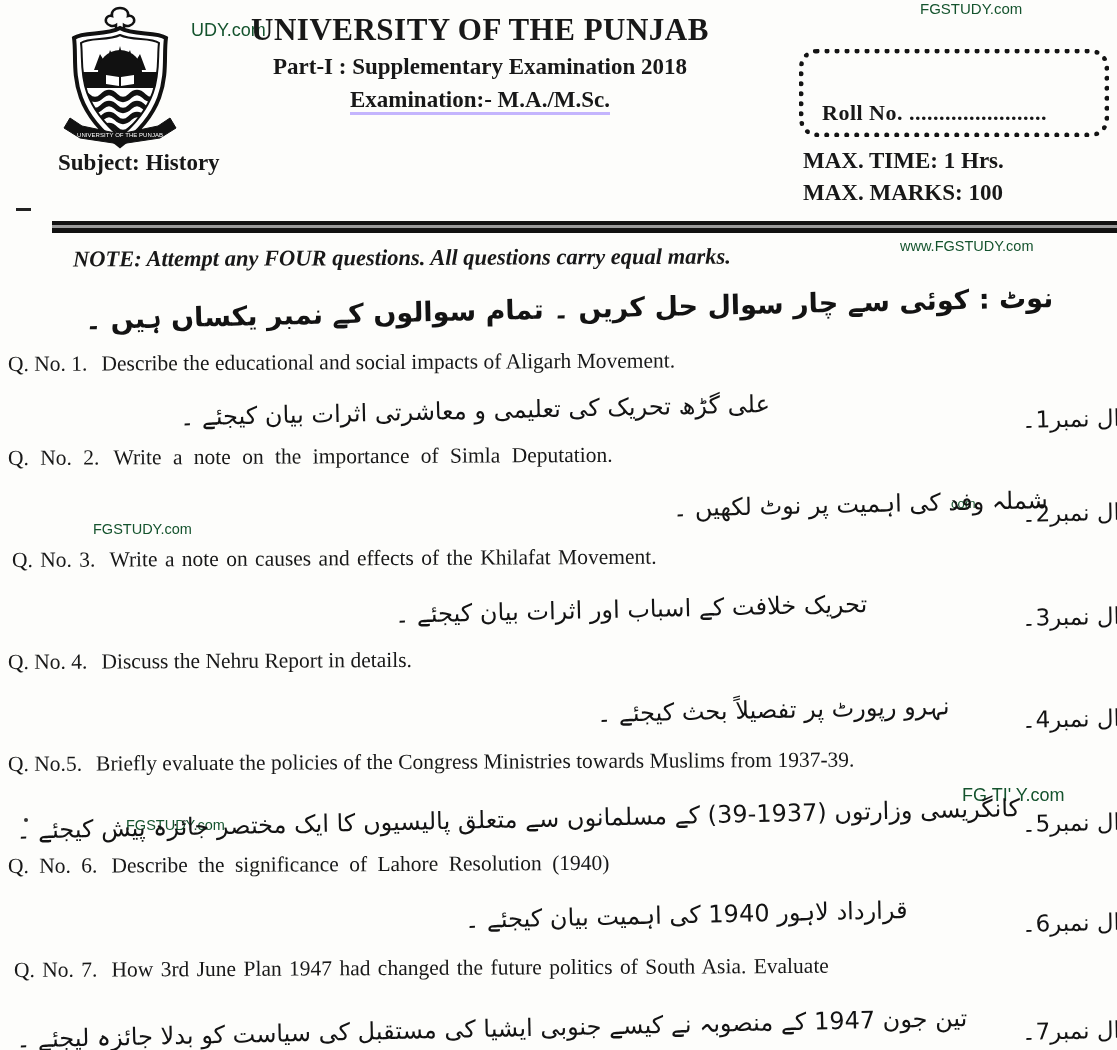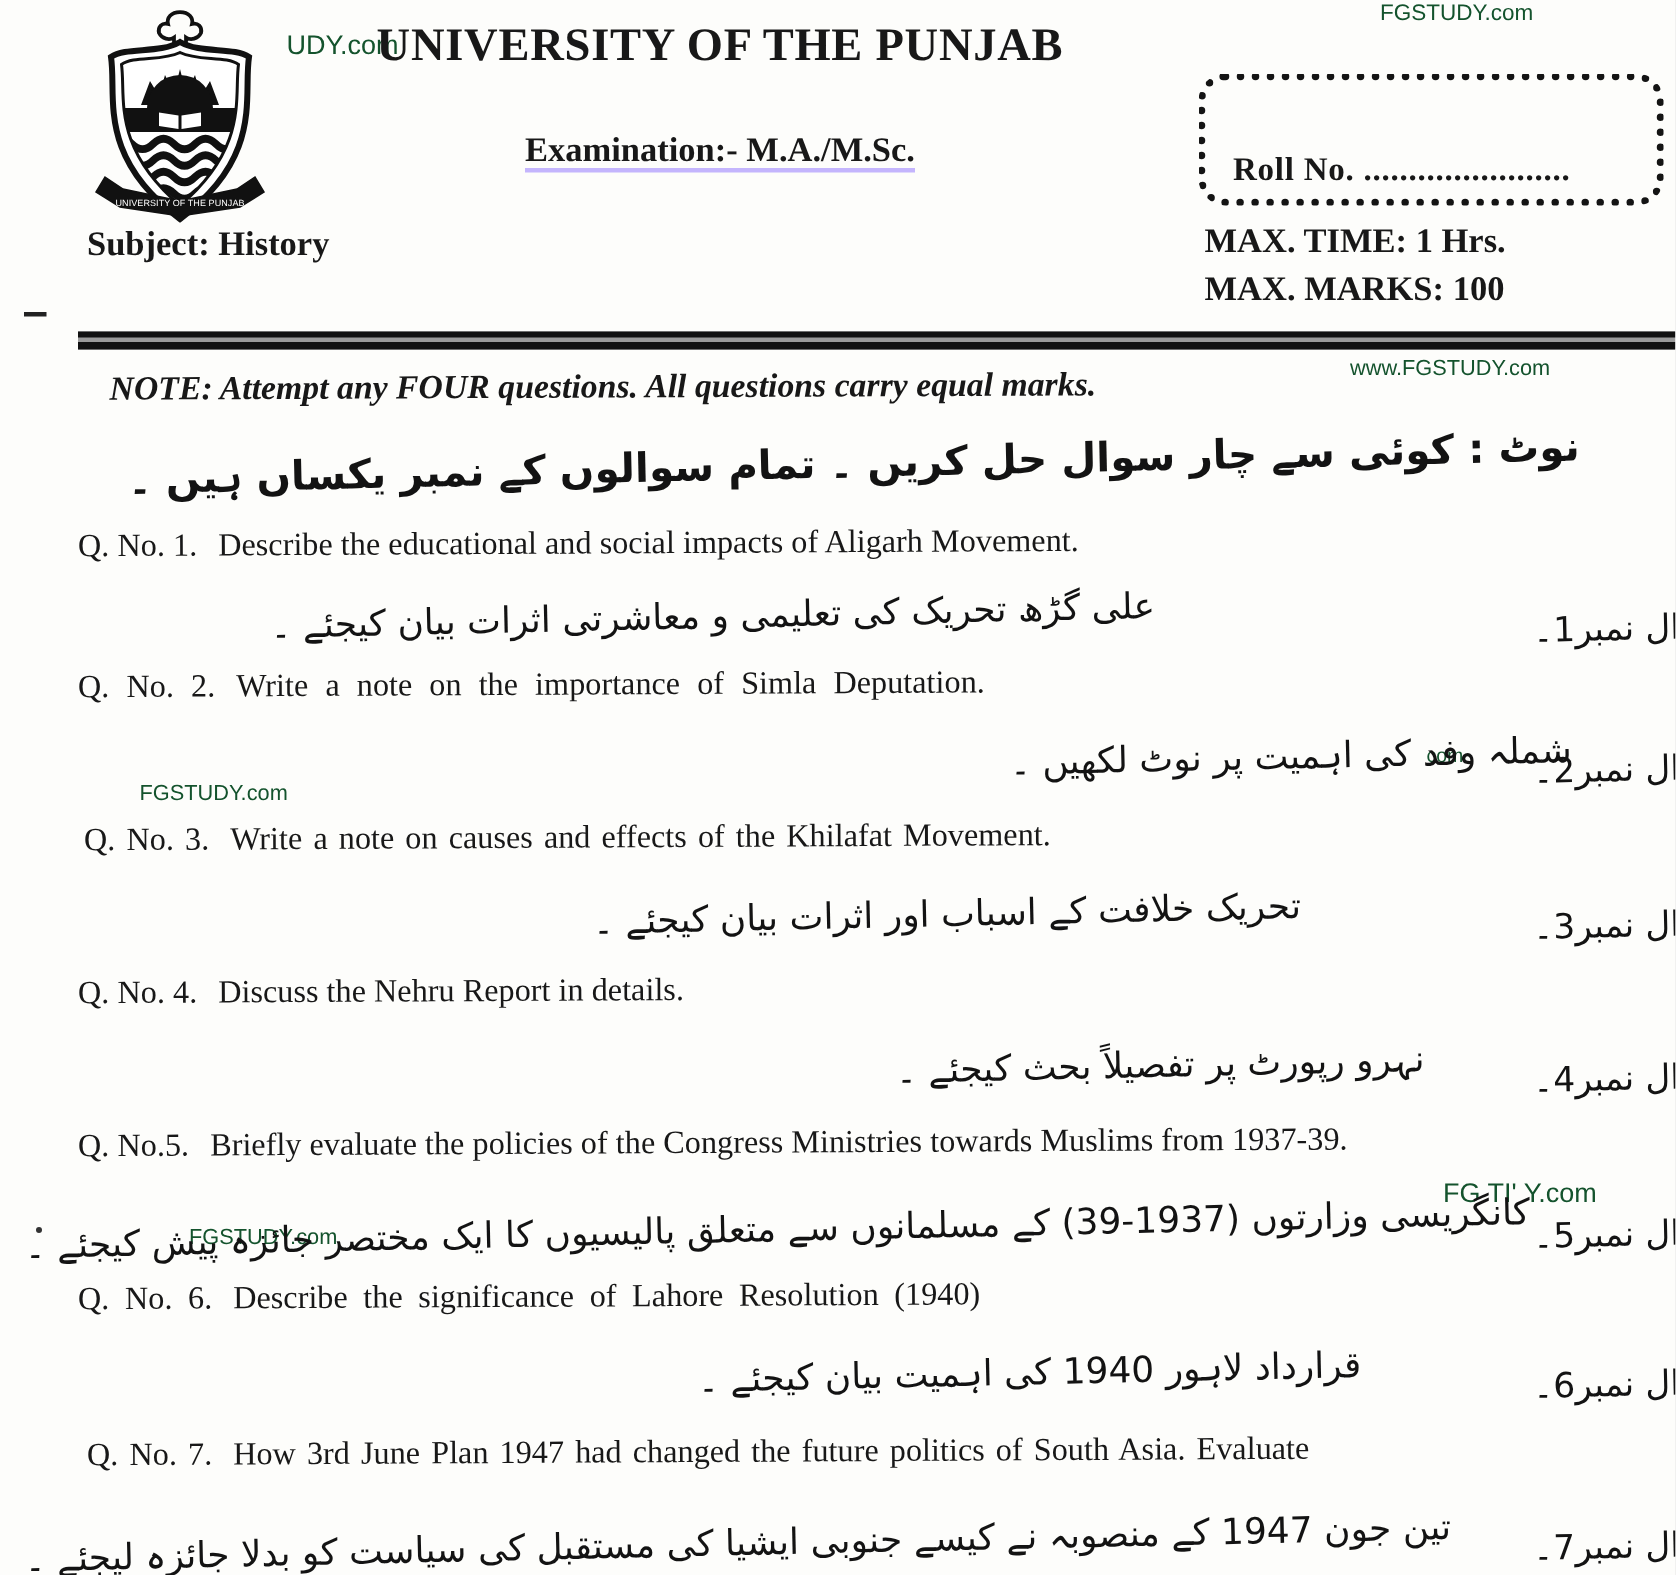--- a/index.html
+++ b/index.html
@@ -30,21 +30,21 @@
   }
   .noteline{position:absolute;left:73px;top:245px;font-size:22.5px;font-weight:bold;font-style:italic;white-space:nowrap;transform:rotate(-0.25deg);}
   .ur{
     position:absolute;direction:rtl;font-family:"DejaVu Sans",sans-serif;
     font-size:24px;white-space:nowrap;transform:rotate(-1.3deg);transform-origin:right center;
     color:#131313;
   }
   .ur-note{font-size:27px;font-weight:bold;}
   .ur-label{font-size:23px;}
   .q-en{position:absolute;font-size:21.5px;white-space:nowrap;transform:rotate(-0.3deg);transform-origin:left center;}
-  .q-en .qnum{margin-right:14px;margin-left:44px;}
+  .q-en .qnum{margin-right:14px;}
   .stray-dash{position:absolute;left:16px;top:208px;width:15px;height:3px;background:#222;}
   .stray-dot{position:absolute;left:24px;top:818px;width:4px;height:4px;border-radius:50%;background:#333;}
 </style>
 </head>
 <body>
 
 <div class="page">
 
   <div class="wm" style="left:163px;top:20px;font-size:18px;margin-left:28px;">UDY.com</div>
   <div class="wm" style="left:920px;top:0px;font-size:15px;">FGSTUDY.com</div>
@@ -79,20 +79,21 @@
         <path d="M18,112 q7,-7 14,0 q7,7 14,0 q7,-7 14,0 q7,7 14,0 q7,-7 14,0 q7,7 14,0 q7,-7 14,0"></path>
         <path d="M18,123 q7,-7 14,0 q7,7 14,0 q7,-7 14,0 q7,7 14,0 q7,-7 14,0 q7,7 14,0 q7,-7 14,0"></path>
       </g>
     </g>
 
     <path d="M14,112 L26,120 L64,128 L102,120 L114,112 L120,122 L104,132 L64,138 L24,132 L8,122 Z" fill="#111" stroke="#111" stroke-width="1"></path>
     <text x="64" y="131" font-size="6" fill="#fff" text-anchor="middle" textLength="86" font-family="Liberation Sans, sans-serif">UNIVERSITY OF THE PUNJAB</text>
   </svg>
 
   <div class="hdr-center title" style="top:12px;">UNIVERSITY OF THE PUNJAB</div>
+  <div class="hdr-center subtitle" style="top:54px;">Part-I : Supplementary Examination 2018</div>
   <div class="hdr-center examline" style="top:87px;"><span>Examination:- M.A./M.Sc.</span></div>
 
   <div class="rollbox">
     <div class="rolltext">Roll No. .......................</div>
   </div>
 
   <div class="meta" style="left:58px;top:150px;">Subject: History</div>
 
   <div class="meta" style="left:803px;top:148px;">MAX. TIME: 1 Hrs.</div>
   <div class="meta" style="left:803px;top:180px;">MAX. MARKS: 100</div>

